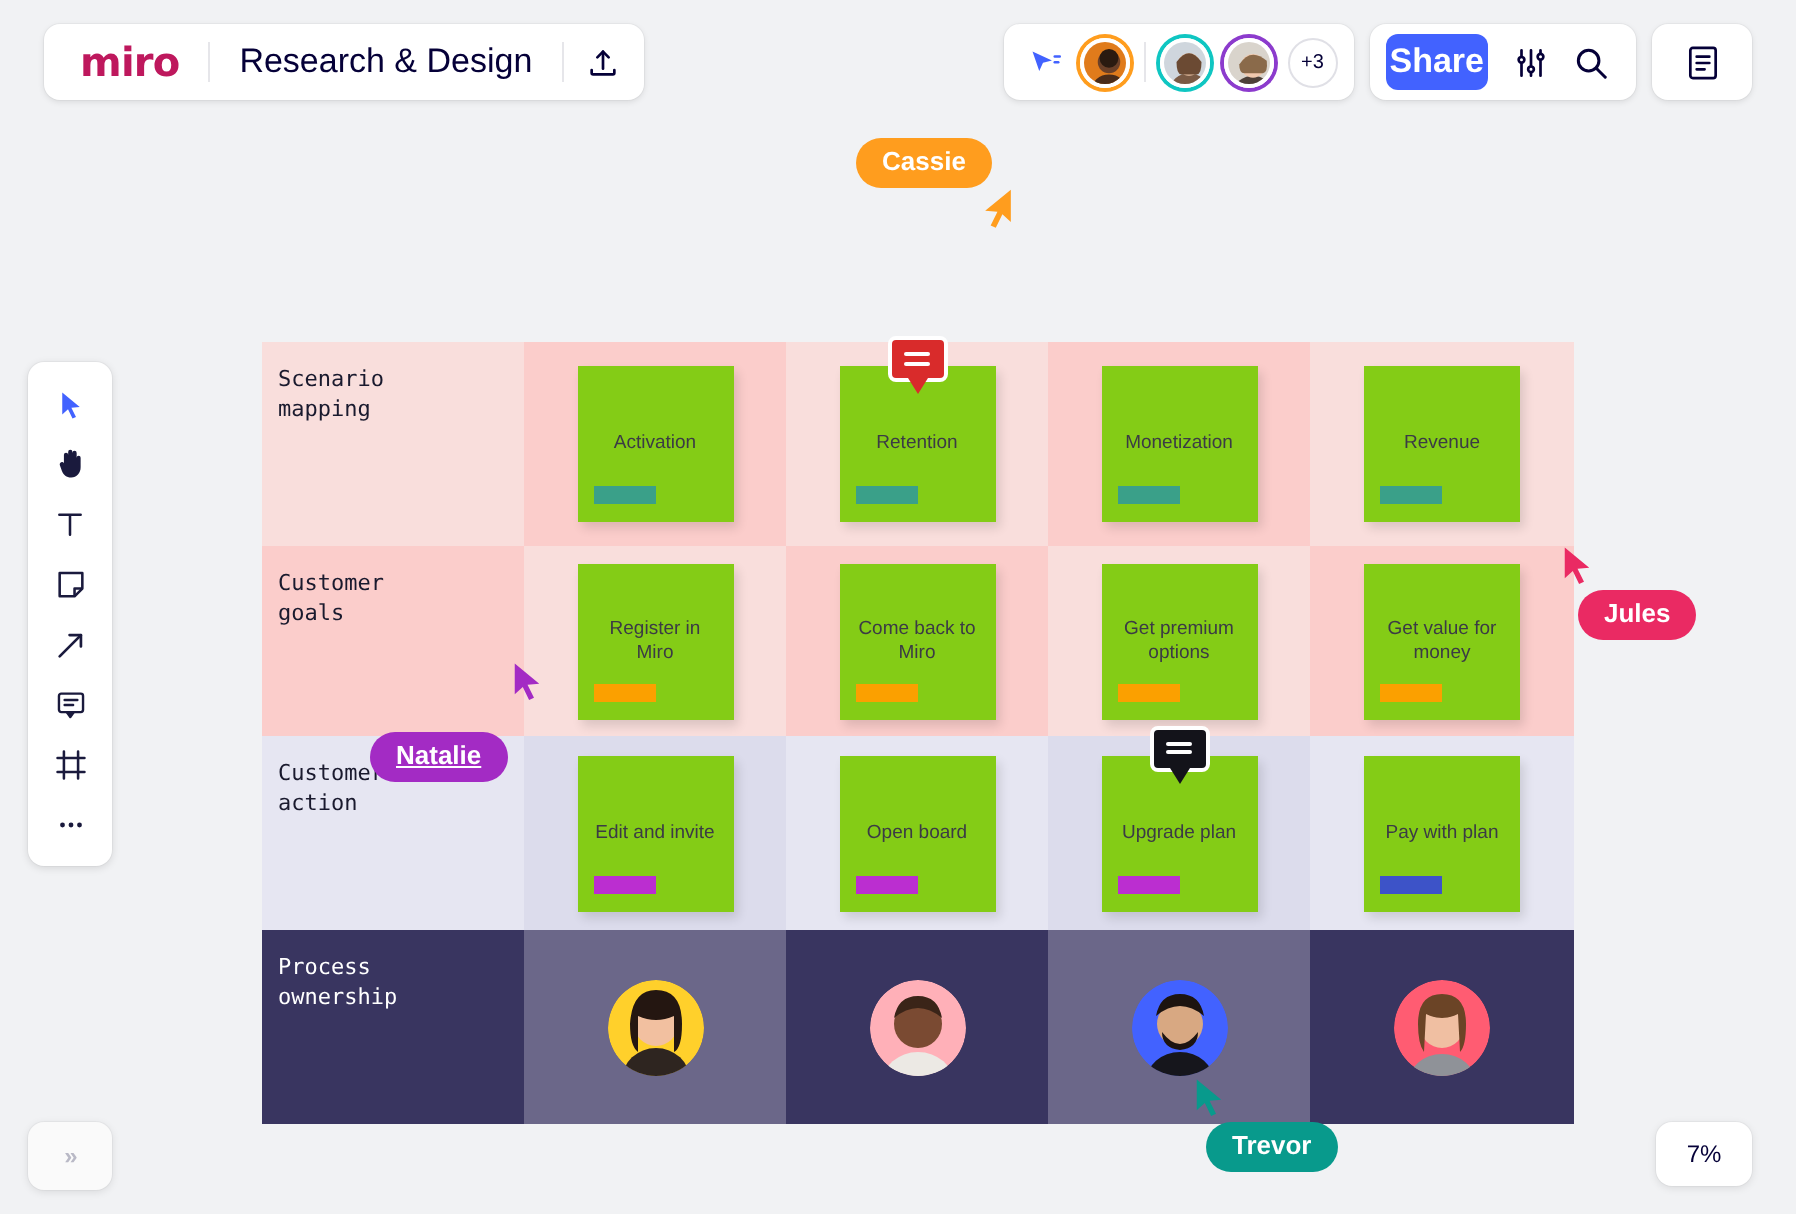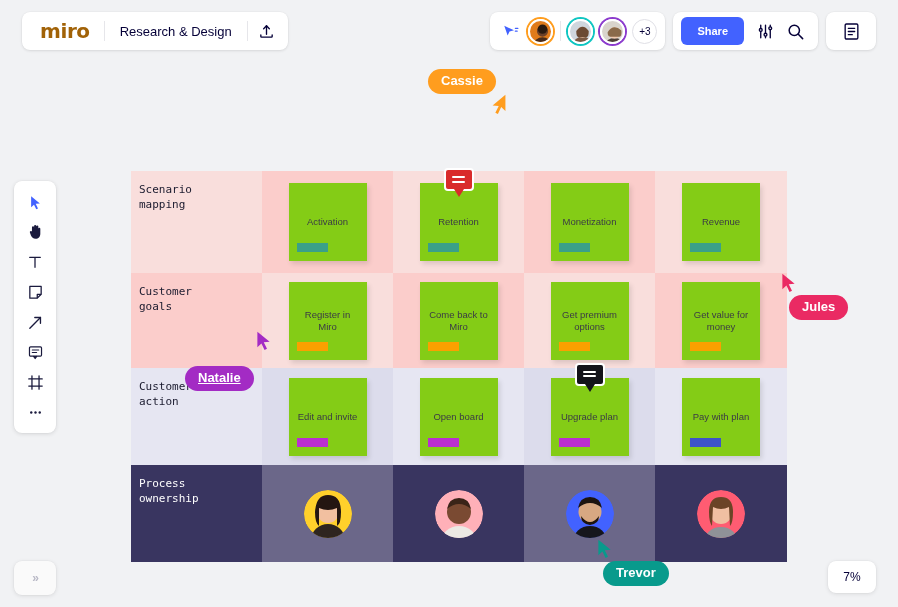--- a/index.html
+++ b/index.html
@@ -21,28 +21,28 @@
     border-radius: 8px;
     display: flex; align-items: center;
     box-shadow: 0 1px 3px rgba(0,0,0,.10), 0 0 0 .5px rgba(0,0,0,.03);
     padding: 0 2px;
   }
   .miro-logo {
     font-family: "DejaVu Sans", sans-serif;
     font-weight: 700;
     font-size: 20px;
     letter-spacing: -0.4px;
-    color: #a16207;
+    color: #be185d;
     padding: 0 14px 0 16px;
     line-height: 1;
     margin-top: -1px;
   }
   .vdiv { width:1px; height:20px; background:#e6e6ea; }
   .board-name {
-    font-size: 13px; color:#050038; padding: 0 15px;
+    font-size: 17px; color:#050038; padding: 0 15px;
     white-space: nowrap;
   }
   .share-btn-icon {
     width: 38px; height: 38px;
     display:flex; align-items:center; justify-content:center;
     cursor: pointer;
   }
 
   
   .topbar-right {
@@ -66,22 +66,22 @@
   .avatar.ring-teal   { box-shadow: 0 0 0 2px #0fc6c2; }
   .avatar.ring-purple { box-shadow: 0 0 0 2px #8c3bcd; }
   .avatar-stack { display:flex; align-items:center; gap:7px; margin-left:4px; }
   .plus-more {
     width:25px;height:25px;border-radius:50%;
     border:1px solid #e0e0e6; color:#050038;
     font-size:10px; display:flex;align-items:center;justify-content:center;
     background:#fff; cursor:pointer;
   }
   .share-button {
-    background:#4262ff; color:#fff; font-size:11px; font-weight:600;
-    border:none; border-radius:6px; height:28px; padding:0 16px;
+    background:#4262ff; color:#fff; font-size:17px; font-weight:600;
+    border:none; border-radius:6px; height:28px; padding:0 2px;
     cursor:pointer; font-family:"Liberation Sans",sans-serif;
   }
   .icon-btn { width:30px;height:30px;display:flex;align-items:center;justify-content:center;cursor:pointer; }
 
   
   .left-toolbar {
     position:absolute; left: 14px; top: 181px;
     width: 42px;
     background:#fff; border-radius: 8px;
     box-shadow: 0 1px 4px rgba(0,0,0,.12), 0 0 0 .5px rgba(0,0,0,.03);

